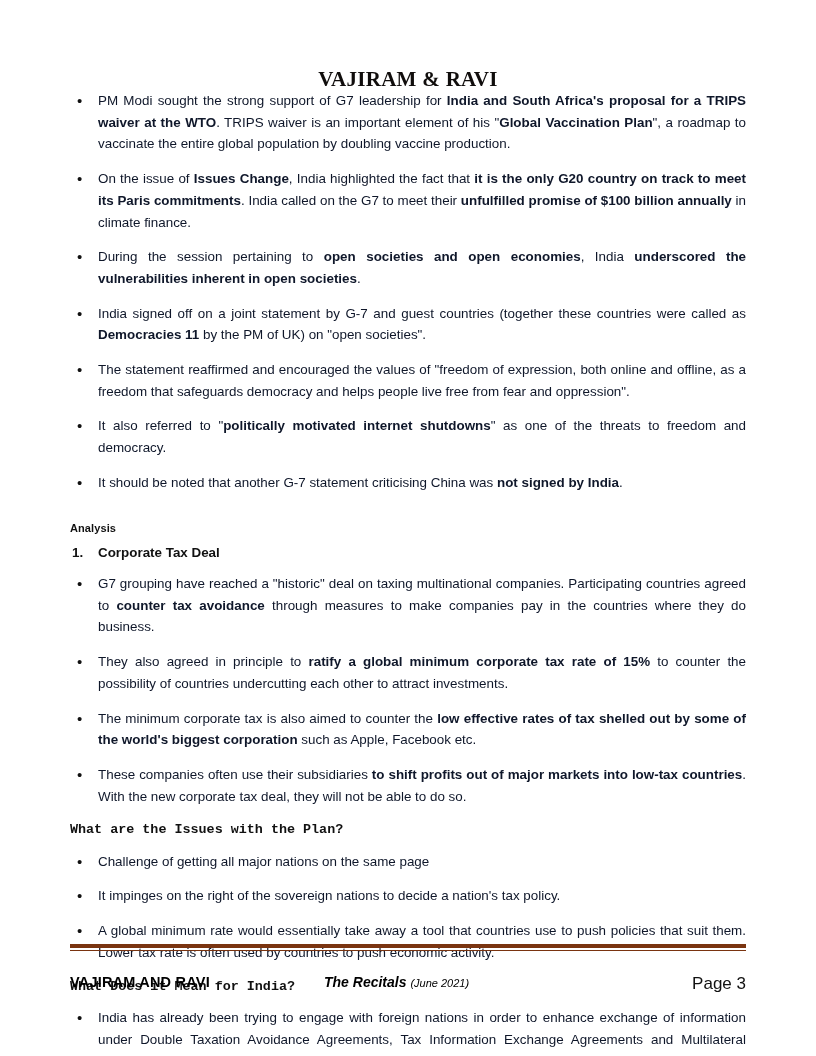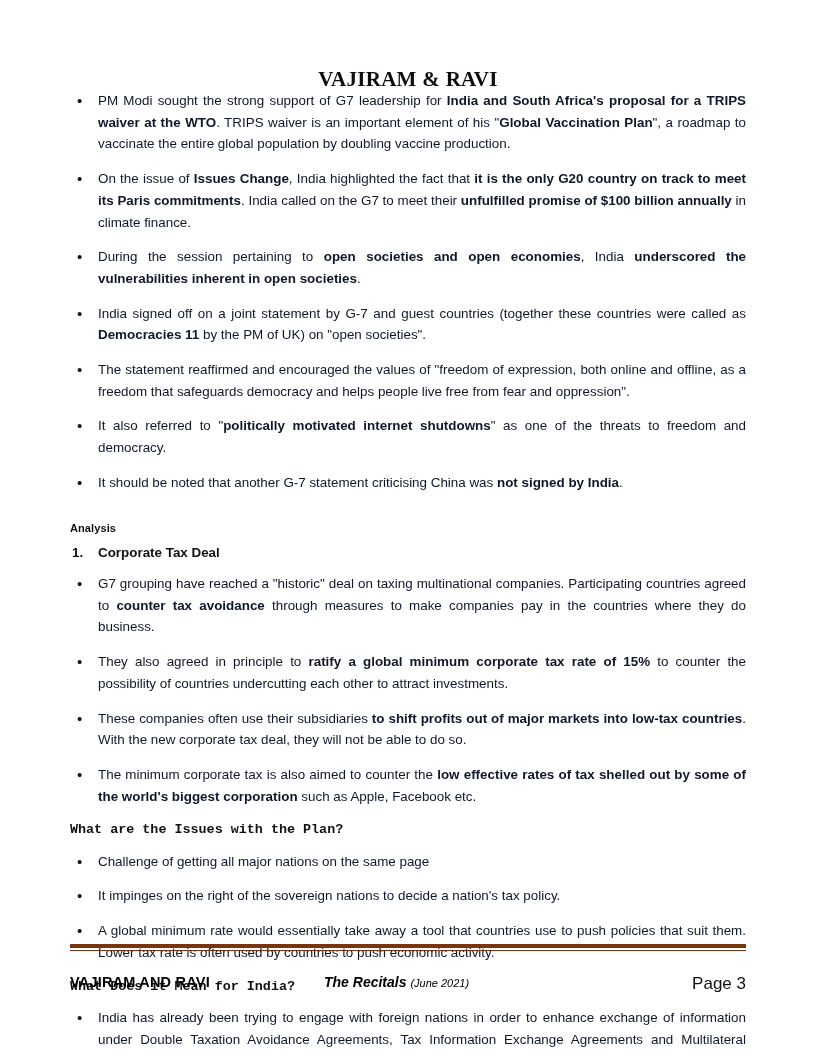--- a/index.html
+++ b/index.html
@@ -207,22 +207,22 @@
     <ol class="numbered">
       <li>
         <span class="num-marker">1.</span>
         <span>Corporate Tax Deal</span>
       </li>
     </ol>
 
     <ul class="bullets">
       <li class="bullet"><span>G7 grouping have reached a "historic" deal on taxing multinational companies. Participating countries agreed to </span><span class="b">counter tax avoidance</span><span> through measures to make companies pay in the countries where they do business.</span></li>
       <li class="bullet"><span>They also agreed in principle to </span><span class="b">ratify a global minimum corporate tax rate of 15%</span><span> to counter the possibility of countries undercutting each other to attract investments.</span></li>
+      <li class="bullet"><span>The minimum corporate tax is also aimed to counter the </span><span class="b">low effective rates of tax shelled out by some of the world's biggest corporation</span><span> such as Apple, Facebook etc.</span></li>
       <li class="bullet"><span>These companies often use their subsidiaries </span><span class="b">to shift profits out of major markets into low-tax countries</span><span>. With the new corporate tax deal, they will not be able to do so.</span></li>
-      <li class="bullet"><span>The minimum corporate tax is also aimed to counter the </span><span class="b">low effective rates of tax shelled out by some of the world's biggest corporation</span><span> such as Apple, Facebook etc.</span></li>
     </ul>
 
     <div class="gap-md"></div>
 
     <div class="sub-heading">What are the Issues with the Plan?</div>
 
     <ul class="bullets">
       <li class="bullet"><span>Challenge of getting all major nations on the same page</span></li>
       <li class="bullet"><span>It impinges on the right of the sovereign nations to decide a nation's tax policy.</span></li>
       <li class="bullet"><span>A global minimum rate would essentially take away a tool that countries use to push policies that suit them. Lower tax rate is often used by countries to push economic activity.</span></li>

